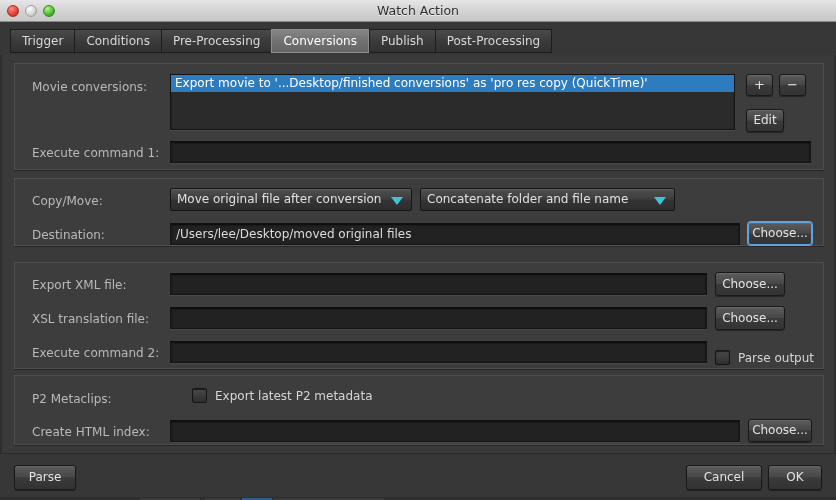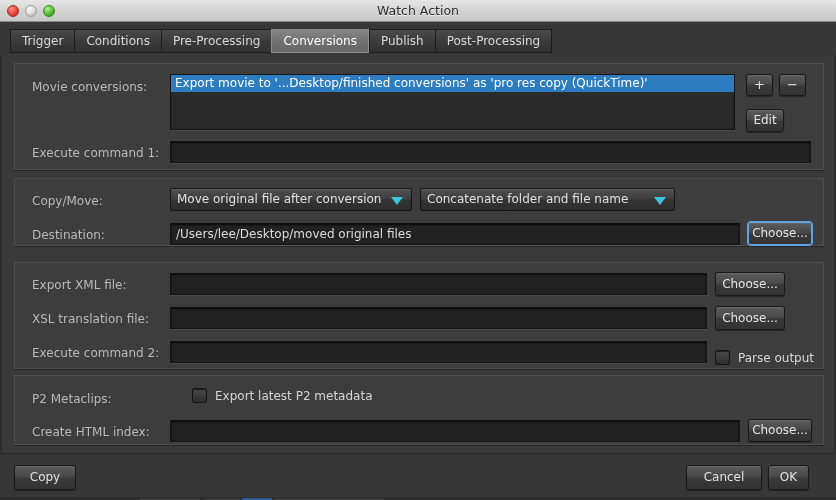--- a/index.html
+++ b/index.html
@@ -338,23 +338,23 @@
       </div>
 
       <div class="lbl" style="left:17px; top:48px;">Create HTML index:</div>
       <div class="field" style="left:155px; top:44px; width:570px; height:22px; line-height:20px;"></div>
       <div class="btn" style="left:733px; top:43px; width:64px; height:23px; line-height:21px;">Choose...</div>
     </div>
 
   </div>
 
   <div class="footer">
-    <div class="btn" style="left:14px; top:11px; width:62px; height:25px; line-height:23px;">Copy</div>
+    <div class="btn" style="left:14px; top:11px; width:62px; height:25px; line-height:23px;">Parse</div>
     <div class="btn" style="left:686px; top:11px; width:76px; height:25px; line-height:23px;">Cancel</div>
-    <div class="btn" style="left:768px; top:11px; width:41px; height:25px; line-height:23px;">OK</div>
+    <div class="btn" style="left:768px; top:11px; width:54px; height:25px; line-height:23px;">OK</div>
   </div>
 
   <div class="underbar">
     <div class="seg" style="left:140px; width:60px; background:#3a3a3a;"></div>
     <div class="seg" style="left:205px; width:35px; background:#3a3a3a;"></div>
     <div class="seg" style="left:242px; width:30px; background:#2f5d8c;"></div>
     <div class="seg" style="left:274px; width:110px; background:#3a3a3a;"></div>
   </div>
 
 </div>

